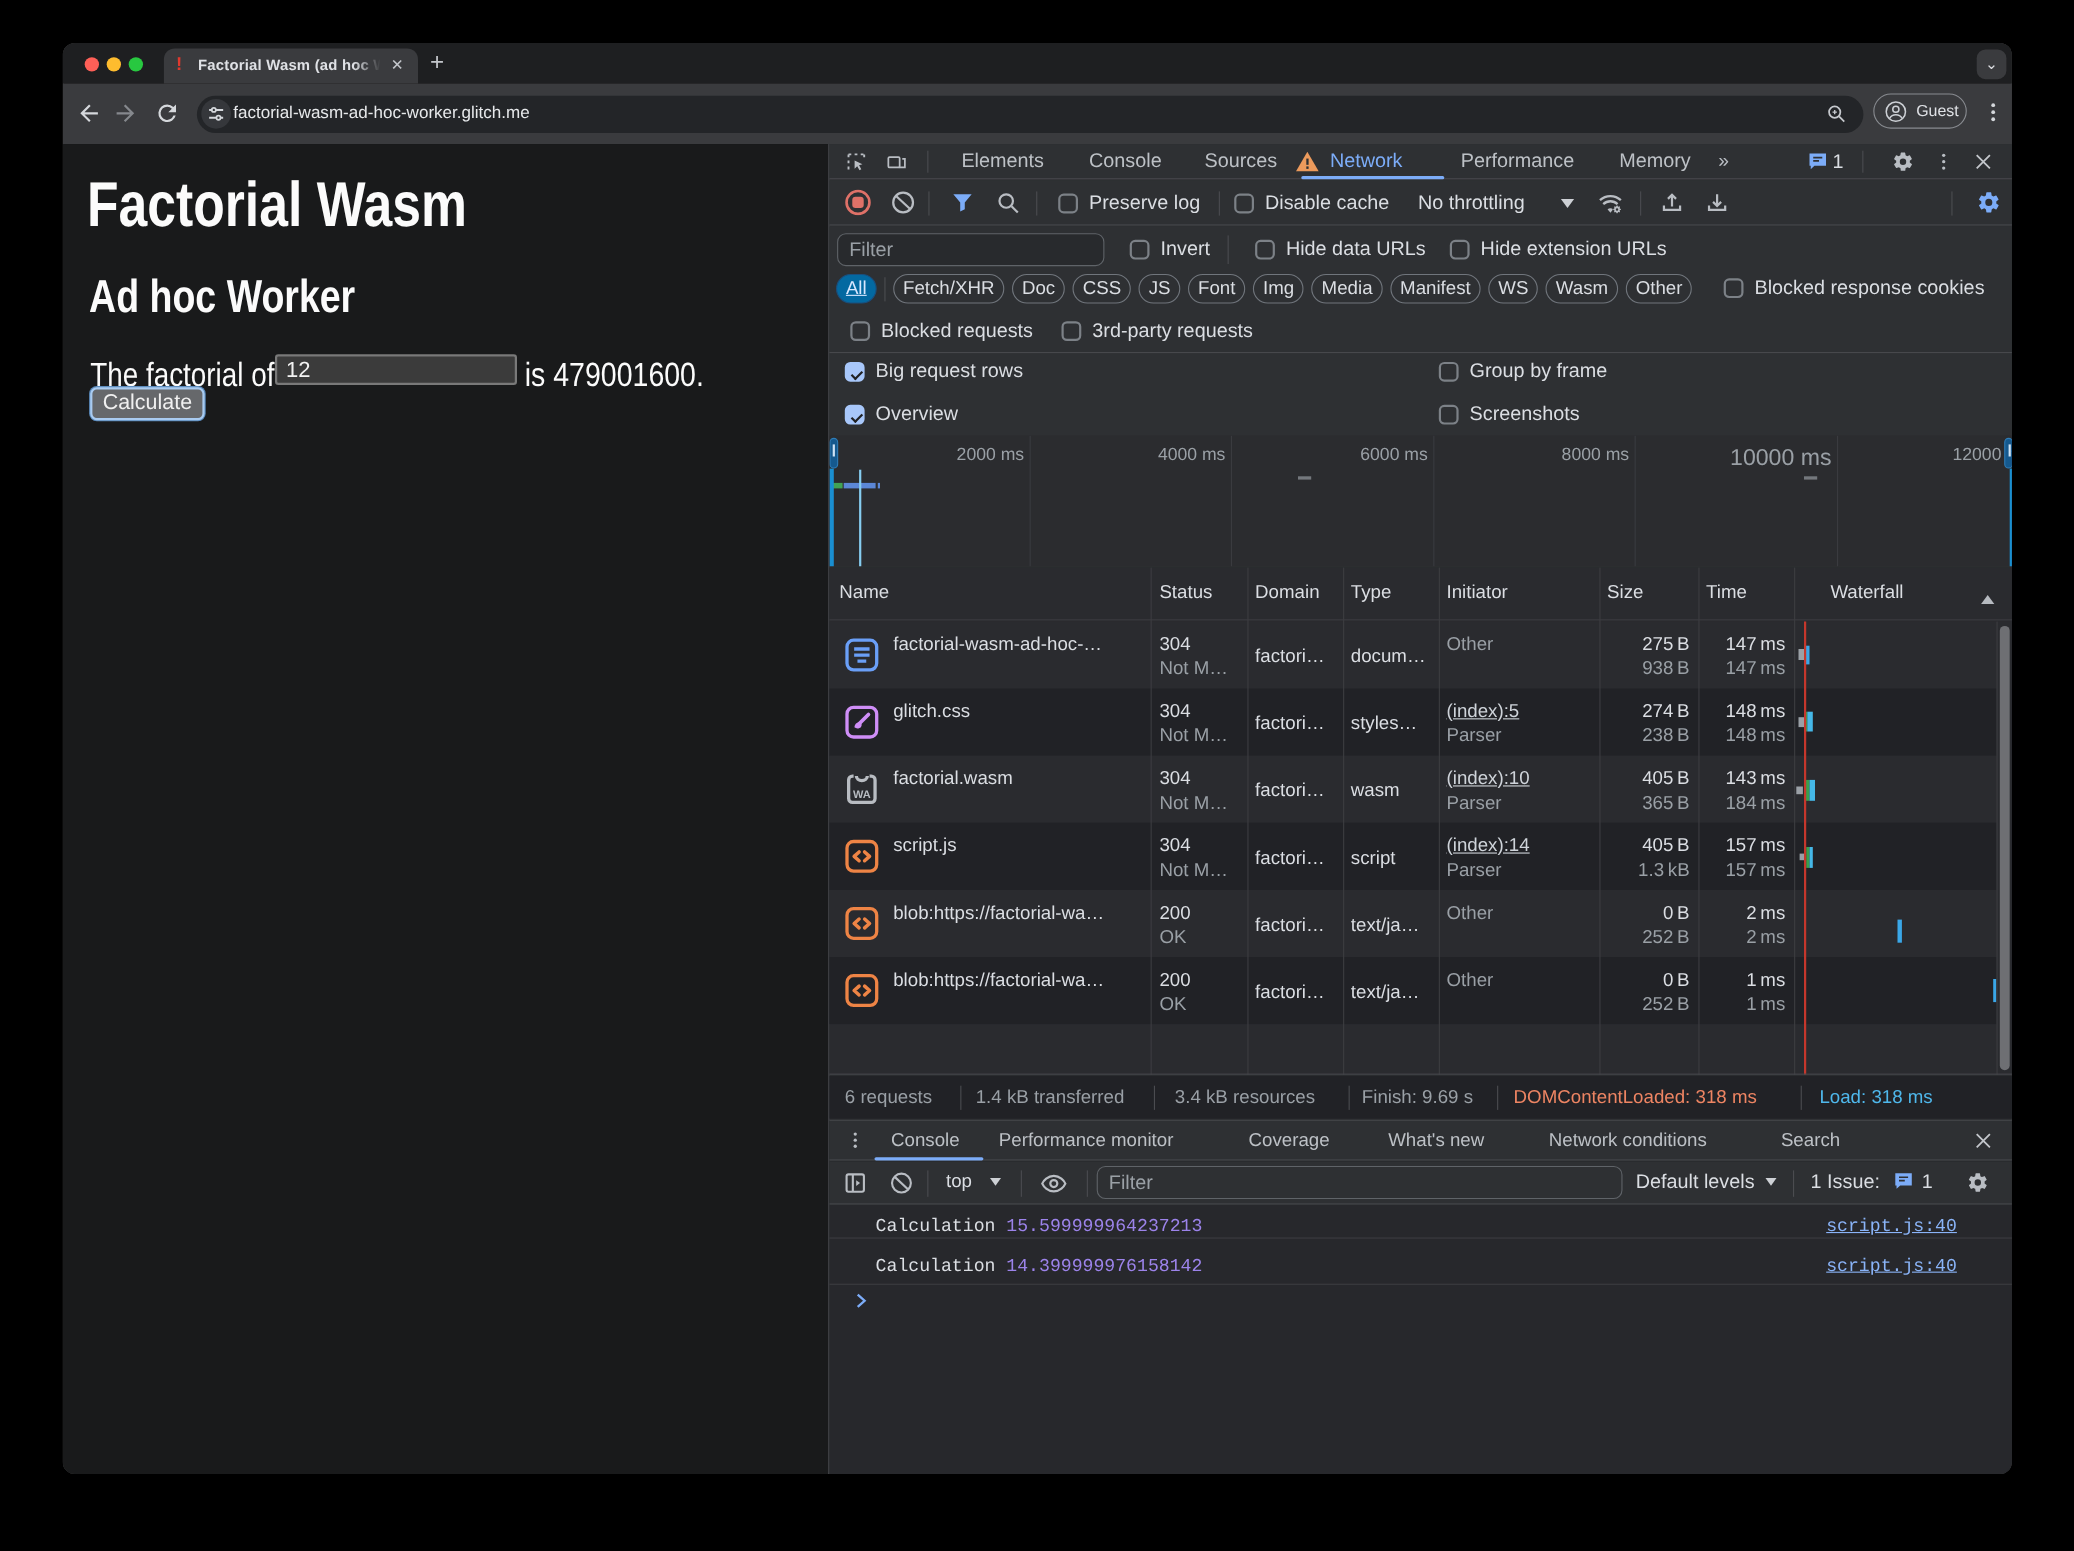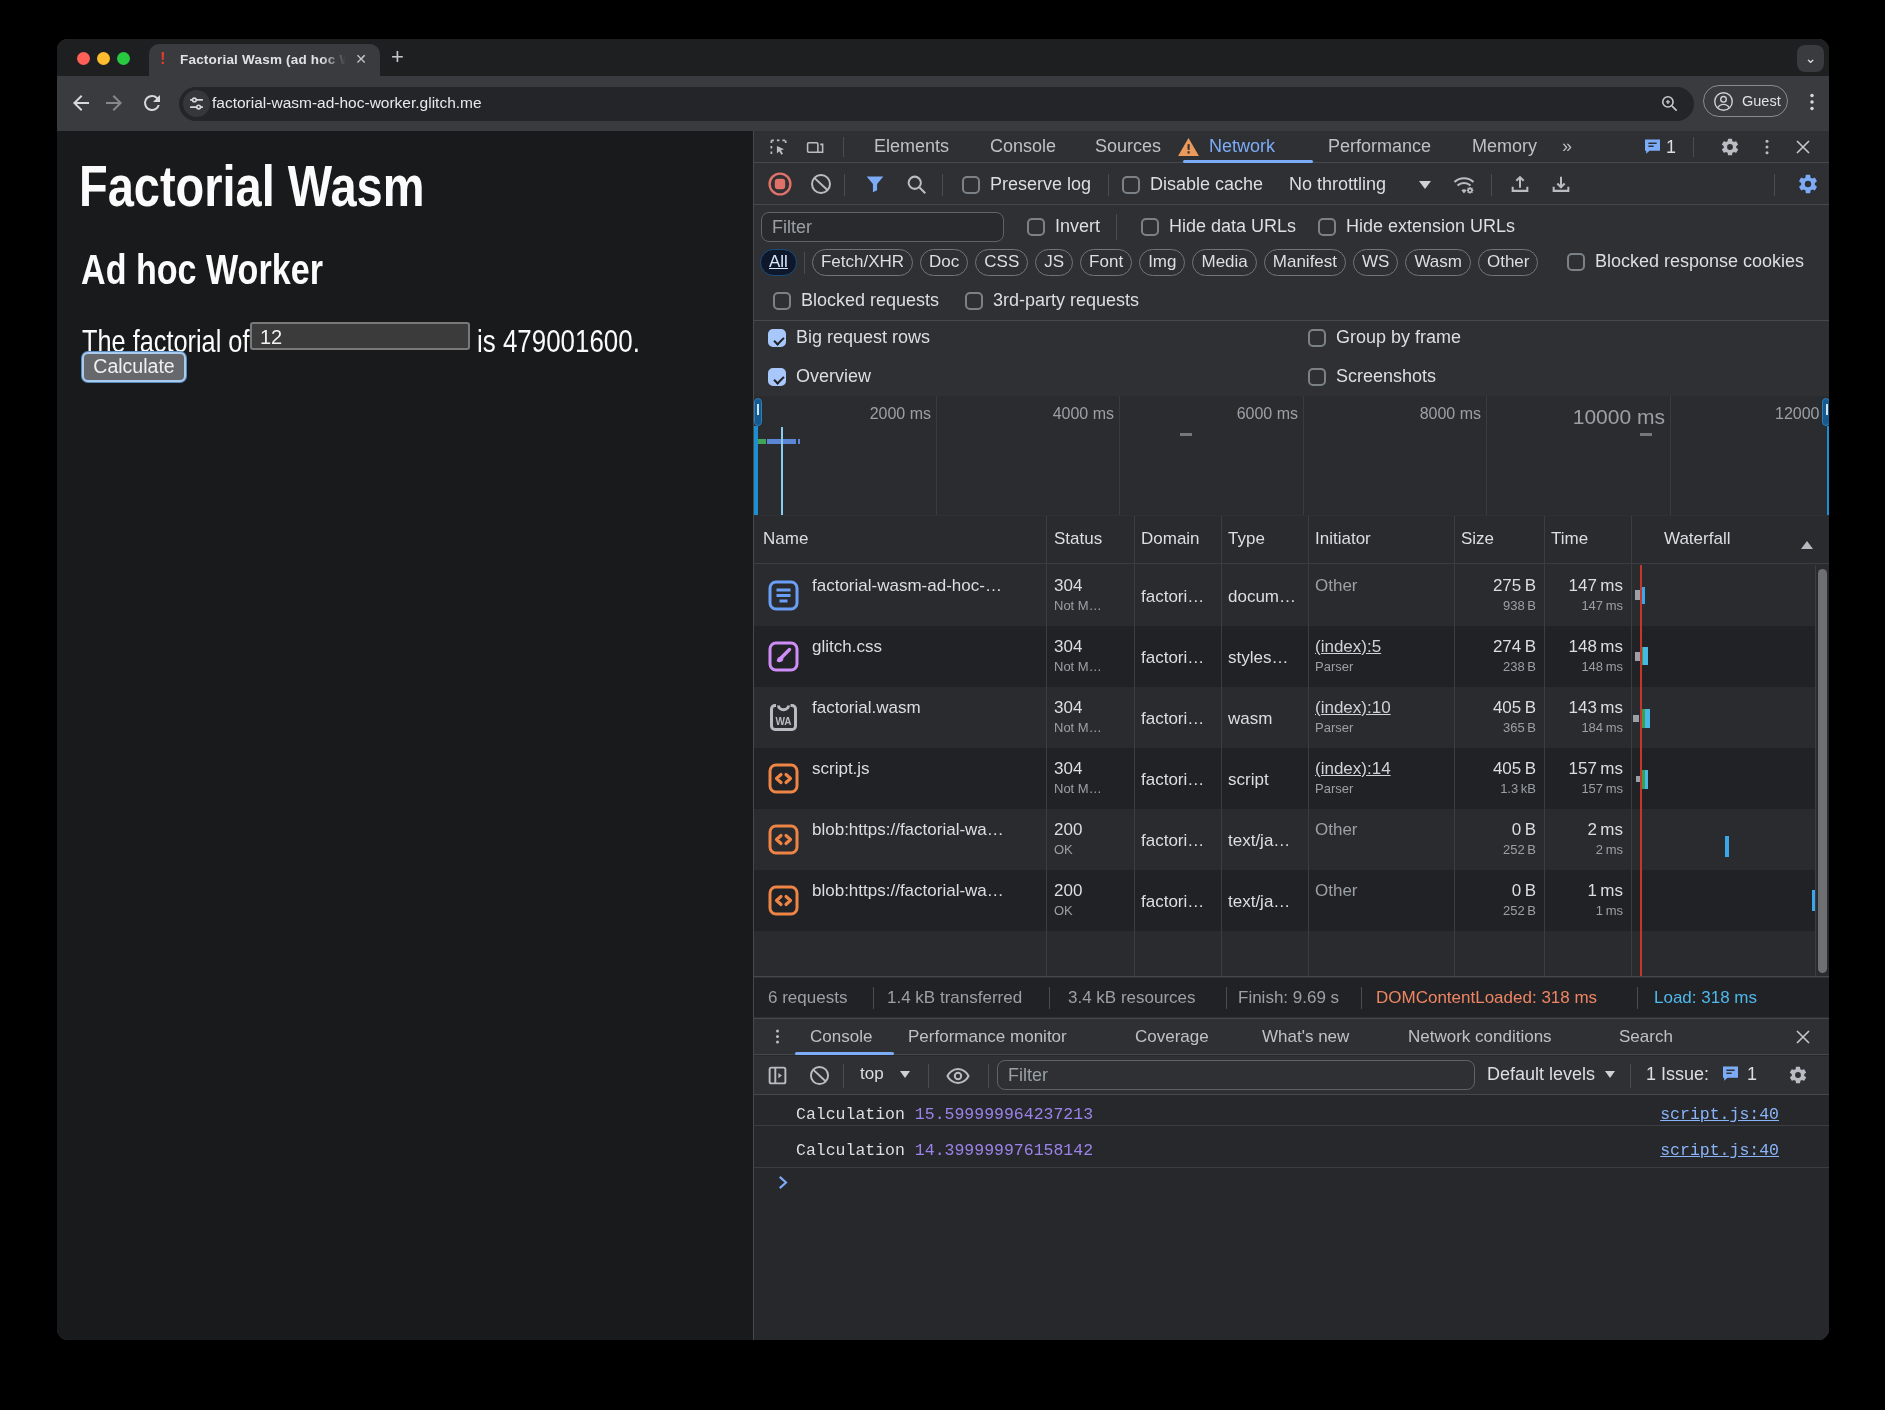--- a/index.html
+++ b/index.html
@@ -53,30 +53,30 @@
   .cb.on { background:#a8c7fa; border-color:#a8c7fa; }
   .cb.on:after { content:""; position:absolute; left:3.5px; top:5.5px; width:8px; height:4px;
     border-left:2.5px solid #202124; border-bottom:2.5px solid #202124; transform:rotate(-45deg); }
   .vsep { position:absolute; width:1px; background:#4b4c50; }
   .lbl { position:absolute; white-space:nowrap; }
   .gray { color:#9aa0a6; }
   .blue { color:#7cacf8; }
   #pills { display:flex; gap:7px; }
   .pill { height:27px; line-height:24px; padding:0 8px; border:1.5px solid #70757c;
     border-radius:14px; color:#dbdee3; font-size:17px; font-weight:500; white-space:nowrap; }
-  .pill.sel { background:#0f172a; border-color:#1a4e7d; color:#d9e8ff;text-decoration:underline; }
+  .pill.sel { background:#0369a1; border-color:#1a4e7d; color:#d9e8ff;text-decoration:underline; }
   .psep { width:1px; height:22px; background:#4b4c50; margin:2.5px 0; }
   
   .coldiv { position:absolute; top:0; bottom:0; width:1px; background:#3c3d41; }
   .hcell { position:absolute; top:13px; font-size:17px; color:#dbdee3; white-space:nowrap; }
   .row { position:absolute; left:0; width:1076px; height:61px; }
   .row.odd { background:#2a2b2f; }
   .row.even { background:#212226; }
   .c1 { position:absolute; top:11px; font-size:17px; color:#dbdee3; white-space:nowrap; }
-  .c2 { position:absolute; top:33px; font-size:13px; color:#9aa0a6; white-space:nowrap; }
+  .c2 { position:absolute; top:33px; font-size:17px; color:#9aa0a6; white-space:nowrap; }
   .rt { text-align:right; }
   .c1.gray { color:#9aa0a6; }
   .link { color:#cfd4da; text-decoration:underline; }
   .ficon { position:absolute; left:13px; top:14px; width:33px; height:33px; }
   .mono { font-family:"Liberation Mono", monospace; font-size:16.5px; }
   .dtab { position:absolute; top:8px; font-size:17px; color:#bdc1c6; white-space:nowrap; }
 </style>
 </head>
 <body>
 <div id="win">

